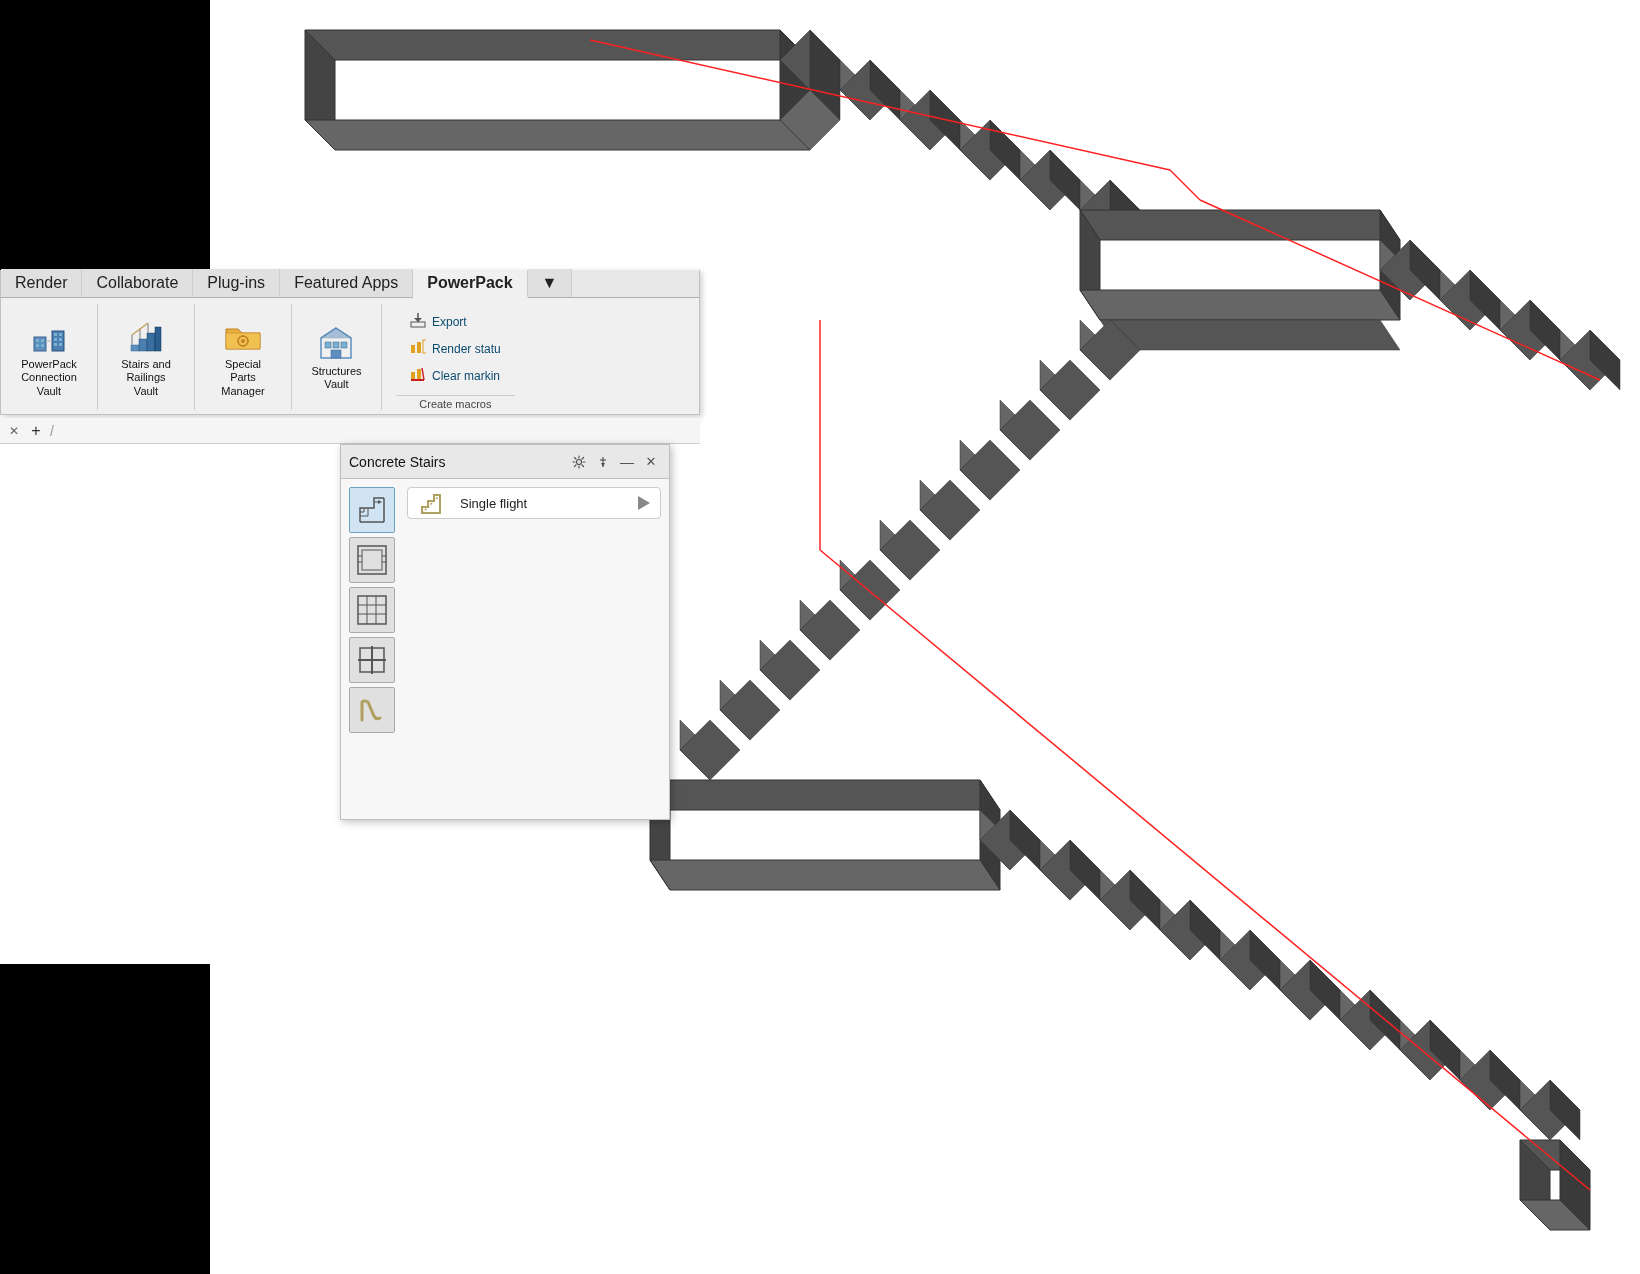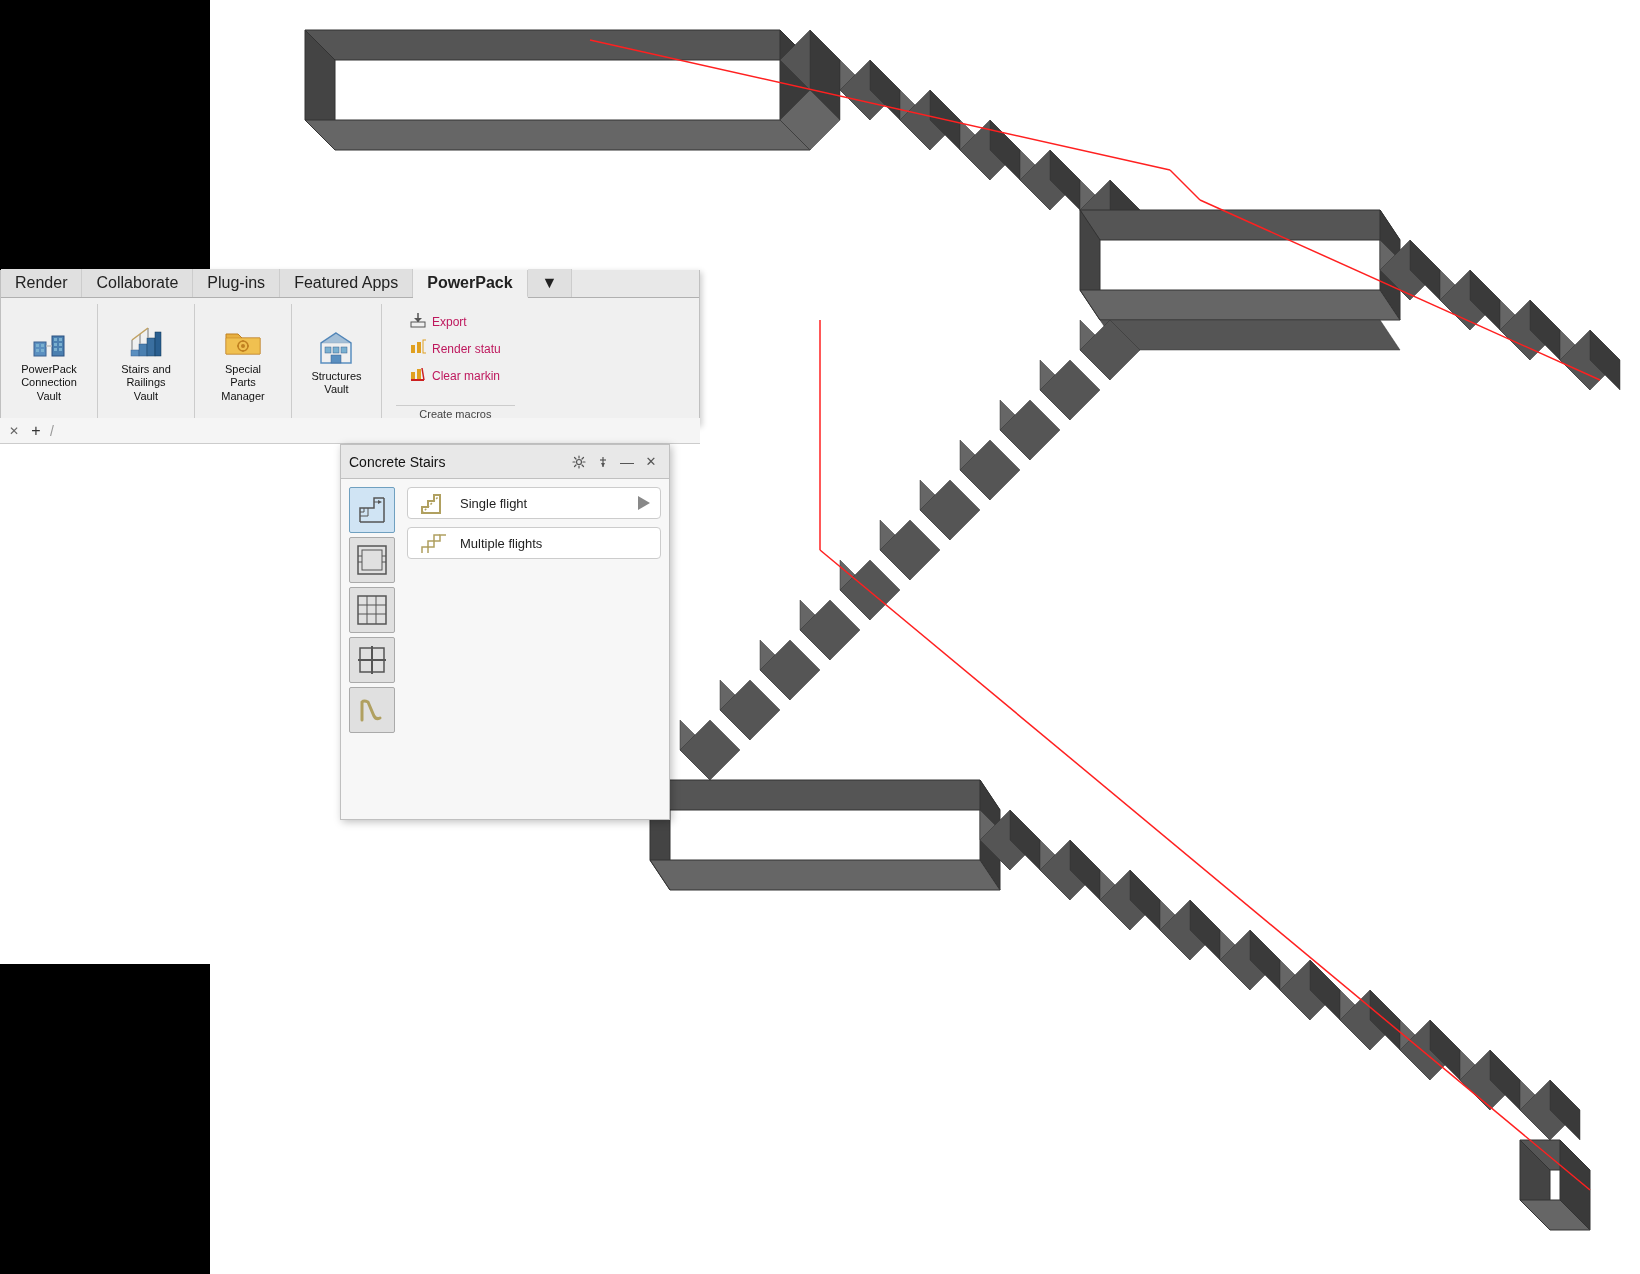--- a/index.html
+++ b/index.html
@@ -126,21 +126,21 @@
       font-size: 11px;
       text-align: center;
       color: #111;
       line-height: 1.2;
       max-width: 64px;
     }
 
     .ribbon-group-label {
       font-size: 11px;
       color: #444;
-      margin-top: 12px;
+      margin-top: 2px;
       text-align: center;
       border-top: 1px solid #ccc;
       width: 100%;
       padding-top: 2px;
     }
 
     .ribbon-side-buttons {
       display: flex;
       flex-direction: column;
       padding: 6px 10px;
@@ -149,21 +149,21 @@
     }
 
     .ribbon-side-btn {
       display: flex;
       align-items: center;
       gap: 6px;
       cursor: pointer;
       padding: 2px 4px;
       border-radius: 2px;
       font-size: 12px;
-      color: #be185d;
+      color: #0c4a6e;
     }
 
     
     .toolbar-strip {
       position: absolute;
       top: 418px;
       left: 0;
       width: 700px;
       height: 26px;
       background: #f5f5f5;
@@ -710,23 +710,15 @@
         </svg>
         <span class="stair-option-label">Single flight</span>
 
         <div class="play-arrow">
           <svg width="12" height="14" viewBox="0 0 12 14">
             <polygon points="0,0 12,7 0,14" fill="#888" stroke="none"></polygon>
           </svg>
         </div>
       </div>
 
-      <div class="stair-option">
-
-        <svg width="32" height="32" viewBox="0 0 32 32">
-          <path d="M4,26 L4,20 L10,20 L10,14 L16,14 L16,8 L22,8" fill="none" stroke="#b0a060" stroke-width="1.5"></path>
-          <path d="M10,26 L10,20 L16,20 L16,14 L22,14 L22,8 L28,8" fill="none" stroke="#b0a060" stroke-width="1.5"></path>
-        </svg>
-        <span class="stair-option-label">Multiple flights</span>
-      </div>
     </div>
   </div>
 </div>
 
 </body></html>

